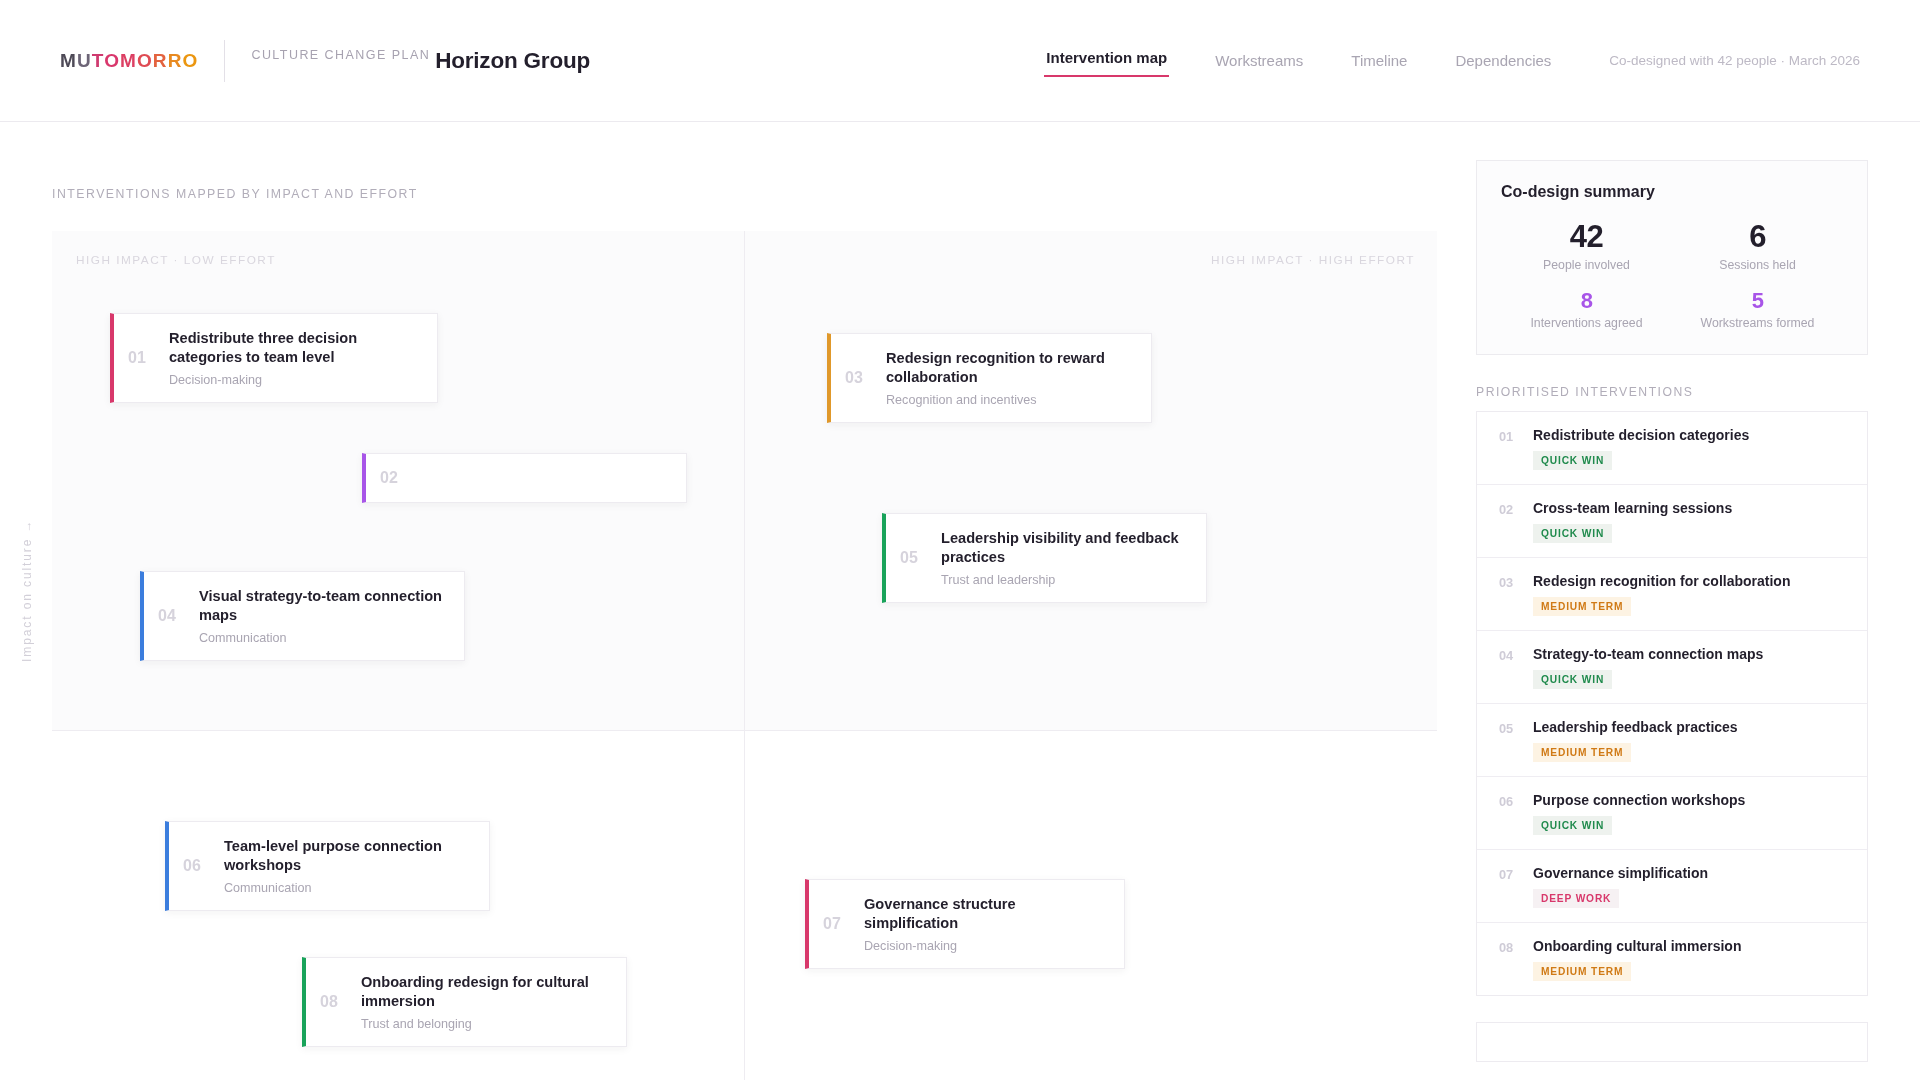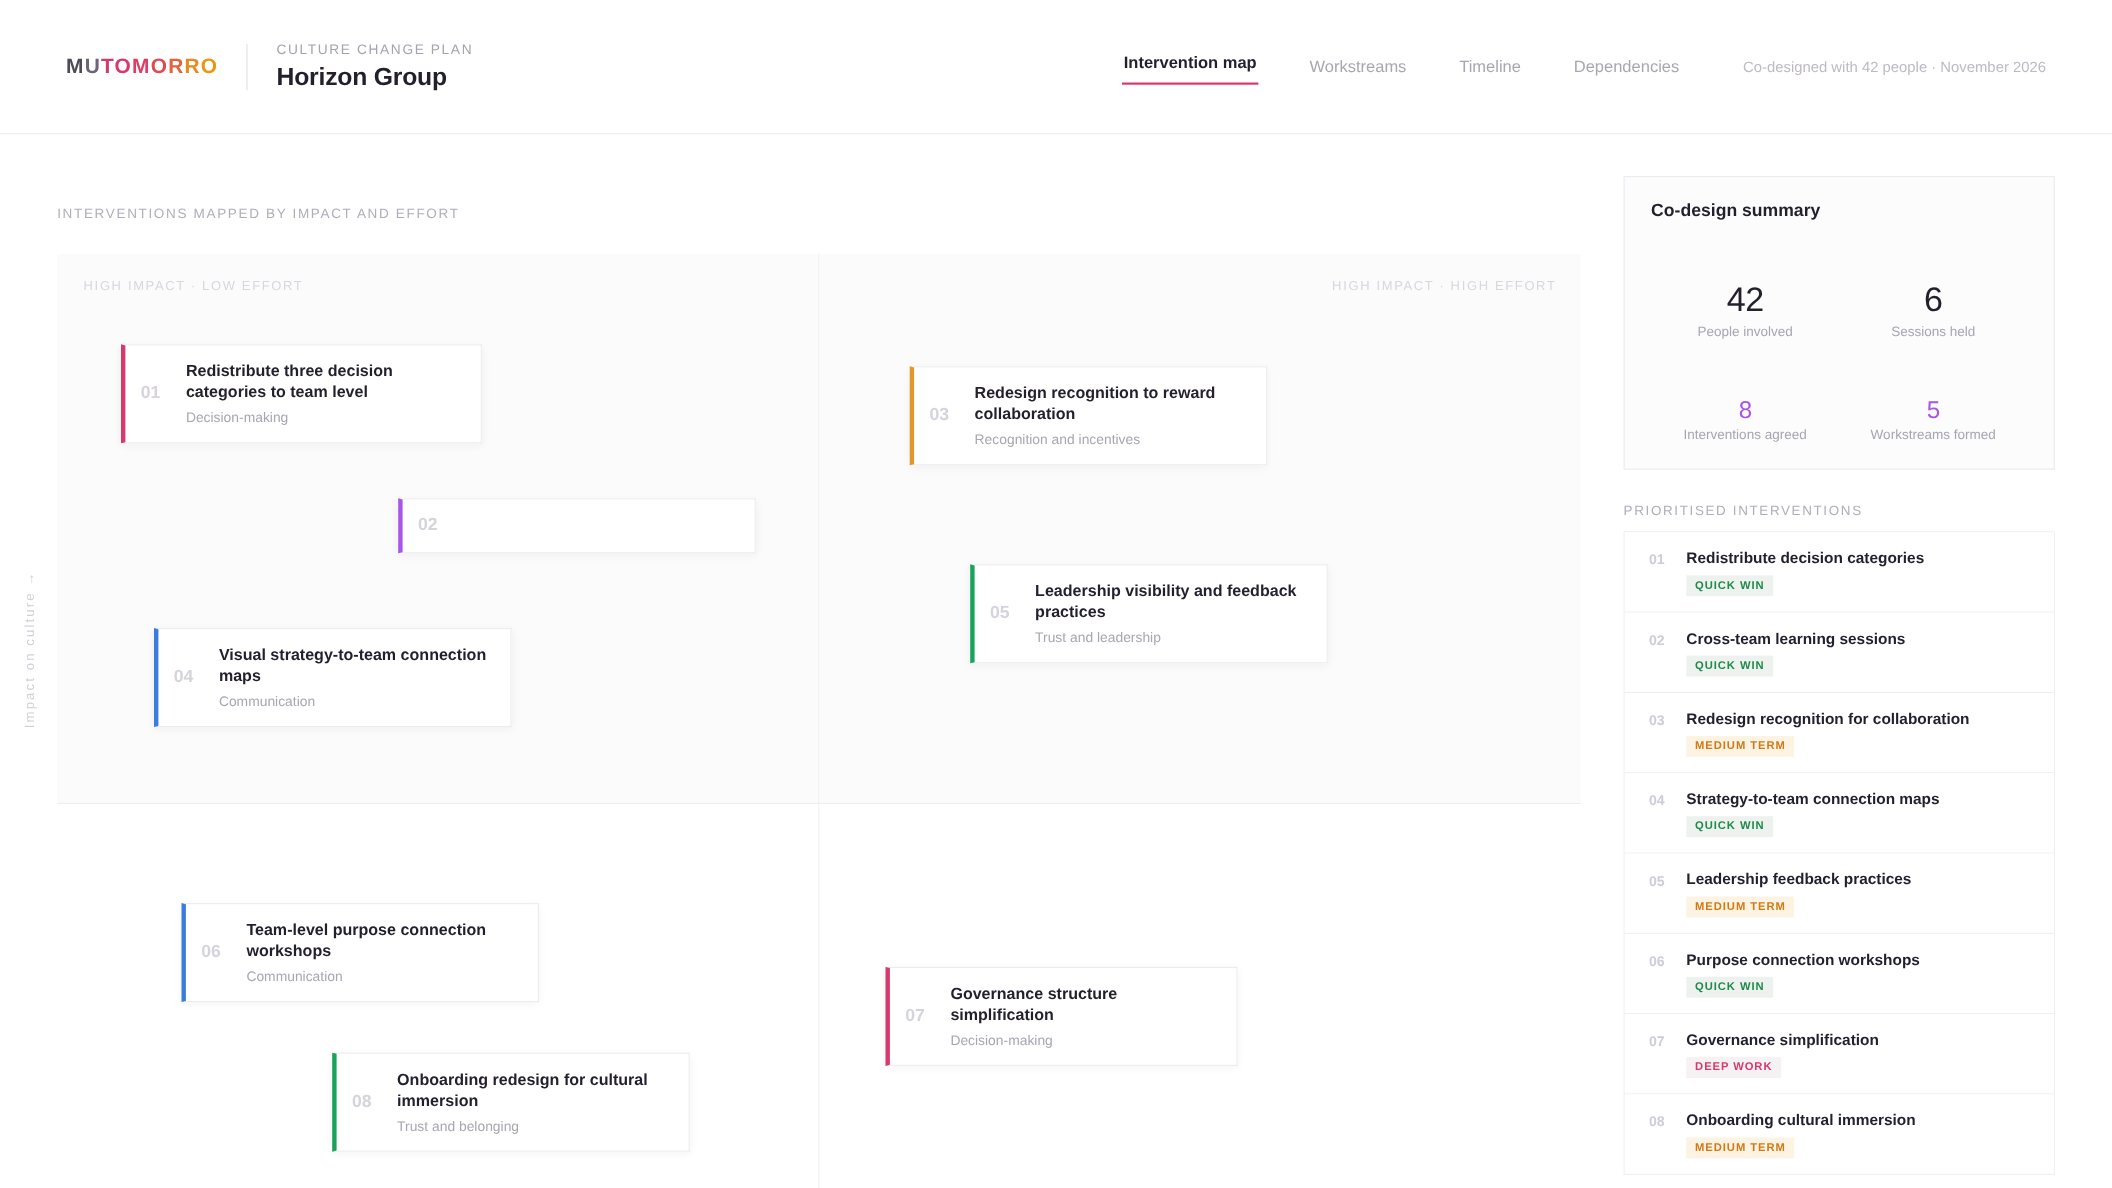--- a/index.html
+++ b/index.html
@@ -28,21 +28,21 @@
   .logo span:nth-child(1){ color:#4e4a57; }
   .logo span:nth-child(2){ color:#6d6577; }
   .logo span:nth-child(3){ color:#cf3a6f; }
   .logo span:nth-child(4){ color:#d9376c; }
   .logo span:nth-child(5){ color:#dc3f63; }
   .logo span:nth-child(6){ color:#df4b53; }
   .logo span:nth-child(7){ color:#e3633f; }
   .logo span:nth-child(8){ color:#e88a20; }
   .logo span:nth-child(9){ color:#eb9610; }
   .divider-v { width:1px; height:42px; background:#e3e0e7; }
-  .title-block { display:flex; flex-direction:column; gap:5px; }
+  .title-block { display:flex; gap:5px; }
   .eyebrow {
     font-size: 12.5px; letter-spacing: 1.45px;
     color: #a7a2b0; font-weight: 500; text-transform: uppercase;
   }
   .plan-title { font-size: 22.5px; font-weight: 700; color:#231f2c; letter-spacing:-0.2px; }
 
   .nav { margin-left:auto; display:flex; align-items:center; gap:12px; }
   .nav-item {
     font-size: 15px; color:#a9a5b2; padding: 4px 2px; margin-left: 44px;
     cursor: pointer; white-space: nowrap;
@@ -112,21 +112,21 @@
 
   
   .sidebar { width: 392px; flex-shrink: 0; padding-top: 38px; margin-left: 80px; }
   .summary-card {
     border: 1px solid #ecebef; background:#fcfcfd;
     padding: 22px 24px 24px 24px;
   }
   .summary-title { font-size: 16px; font-weight:700; color:#231f2c; margin-bottom: 18px; }
   .stat-grid { display:grid; grid-template-columns: 1fr 1fr; row-gap: 16px; }
   .stat { text-align:center; }
-  .stat-val { font-size: 31px; font-weight: 400; color:#231f2c; line-height: 1.15; letter-spacing:-0.5px;margin-top:36px; }
+  .stat-val { font-size: 31px; font-weight: 700; color:#231f2c; line-height: 1.15; letter-spacing:-0.5px; }
   .stat-val.accent { font-size: 22px; color:#a855e8; }
   .stat-lbl { font-size: 12.3px; color:#a9a5b2; margin-top: 3px; }
 
   .list-label {
     font-size: 12.2px; letter-spacing: 1.5px; color:#b1adb9;
     font-weight: 500; text-transform: uppercase; margin: 30px 0 12px 0;
   }
   .pri-list { border: 1px solid #edebf0; }
   .pri-item {
     display:flex; align-items: flex-start; gap: 16px;
@@ -160,21 +160,21 @@
       <div class="plan-title">Horizon Group</div>
     </div>
   </div>
   <div class="nav">
     <div id="nav-items" style="display:flex;align-items:center;">
         <div class="nav-item active">Intervention map</div>
         <div class="nav-item">Workstreams</div>
         <div class="nav-item">Timeline</div>
         <div class="nav-item">Dependencies</div>
       </div>
-    <div class="nav-meta">Co-designed with 42 people · November 2026</div>
+    <div class="nav-meta">Co-designed with 42 people · March 2026</div>
   </div>
 </div>
 
 <div class="body-wrap">
 
   <div class="left-col">
     <div class="section-label">INTERVENTIONS MAPPED BY IMPACT AND EFFORT</div>
     <div class="axis-y">Impact on culture →</div>
 
     <div class="matrix">

